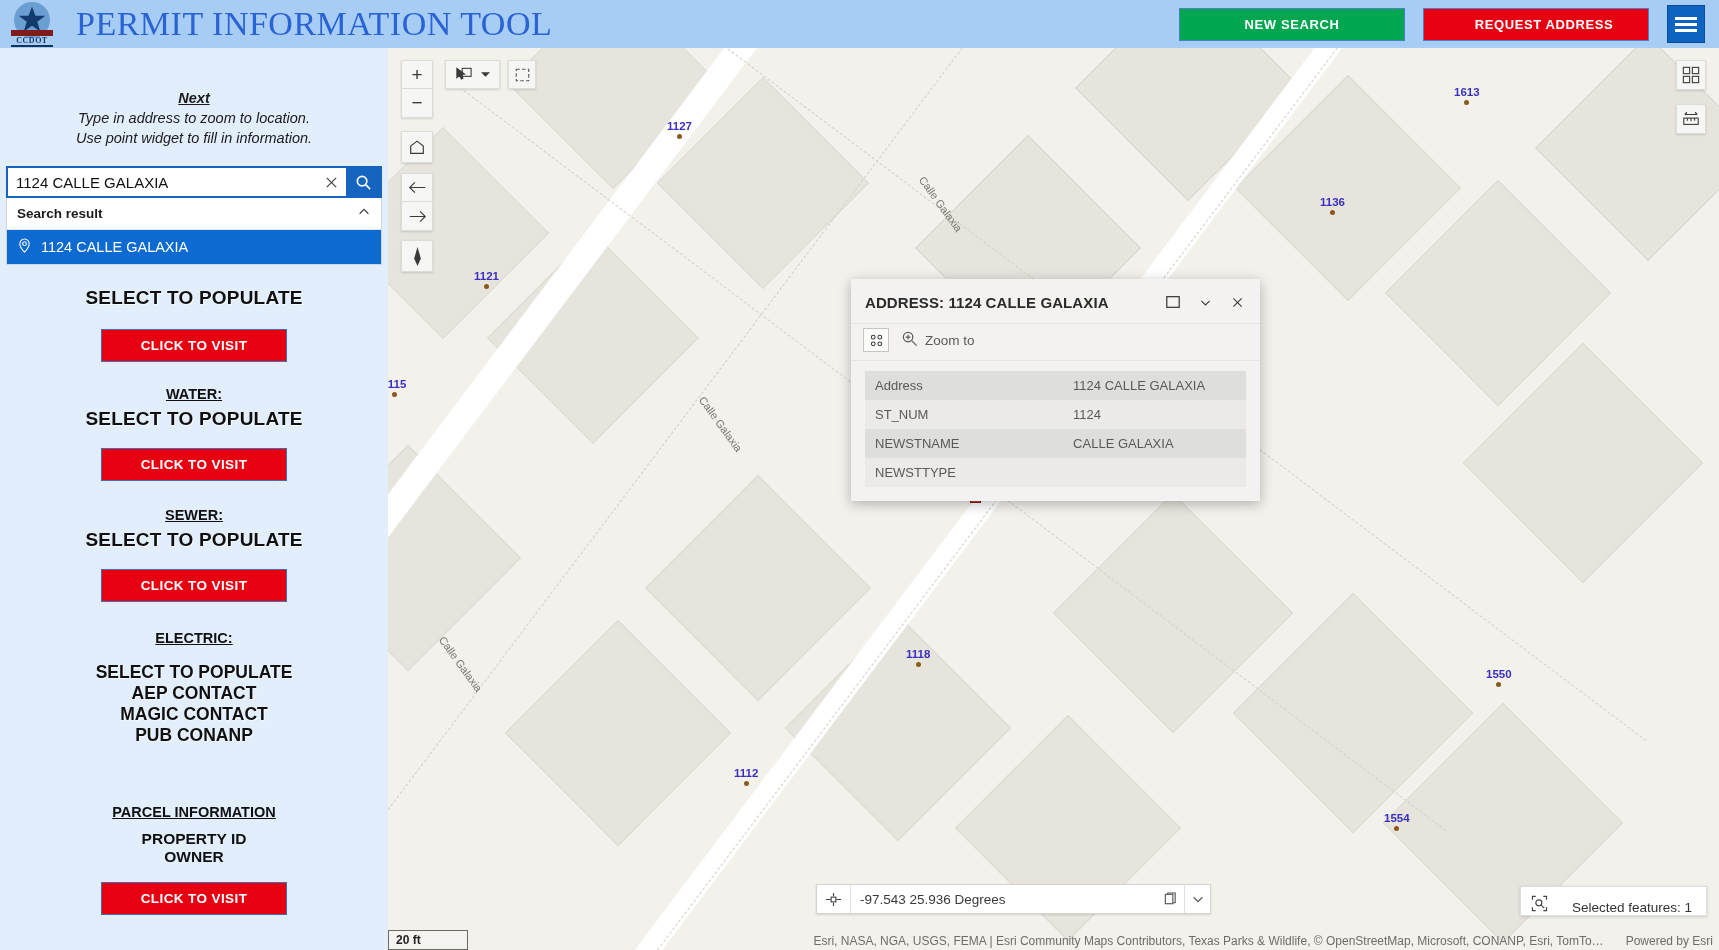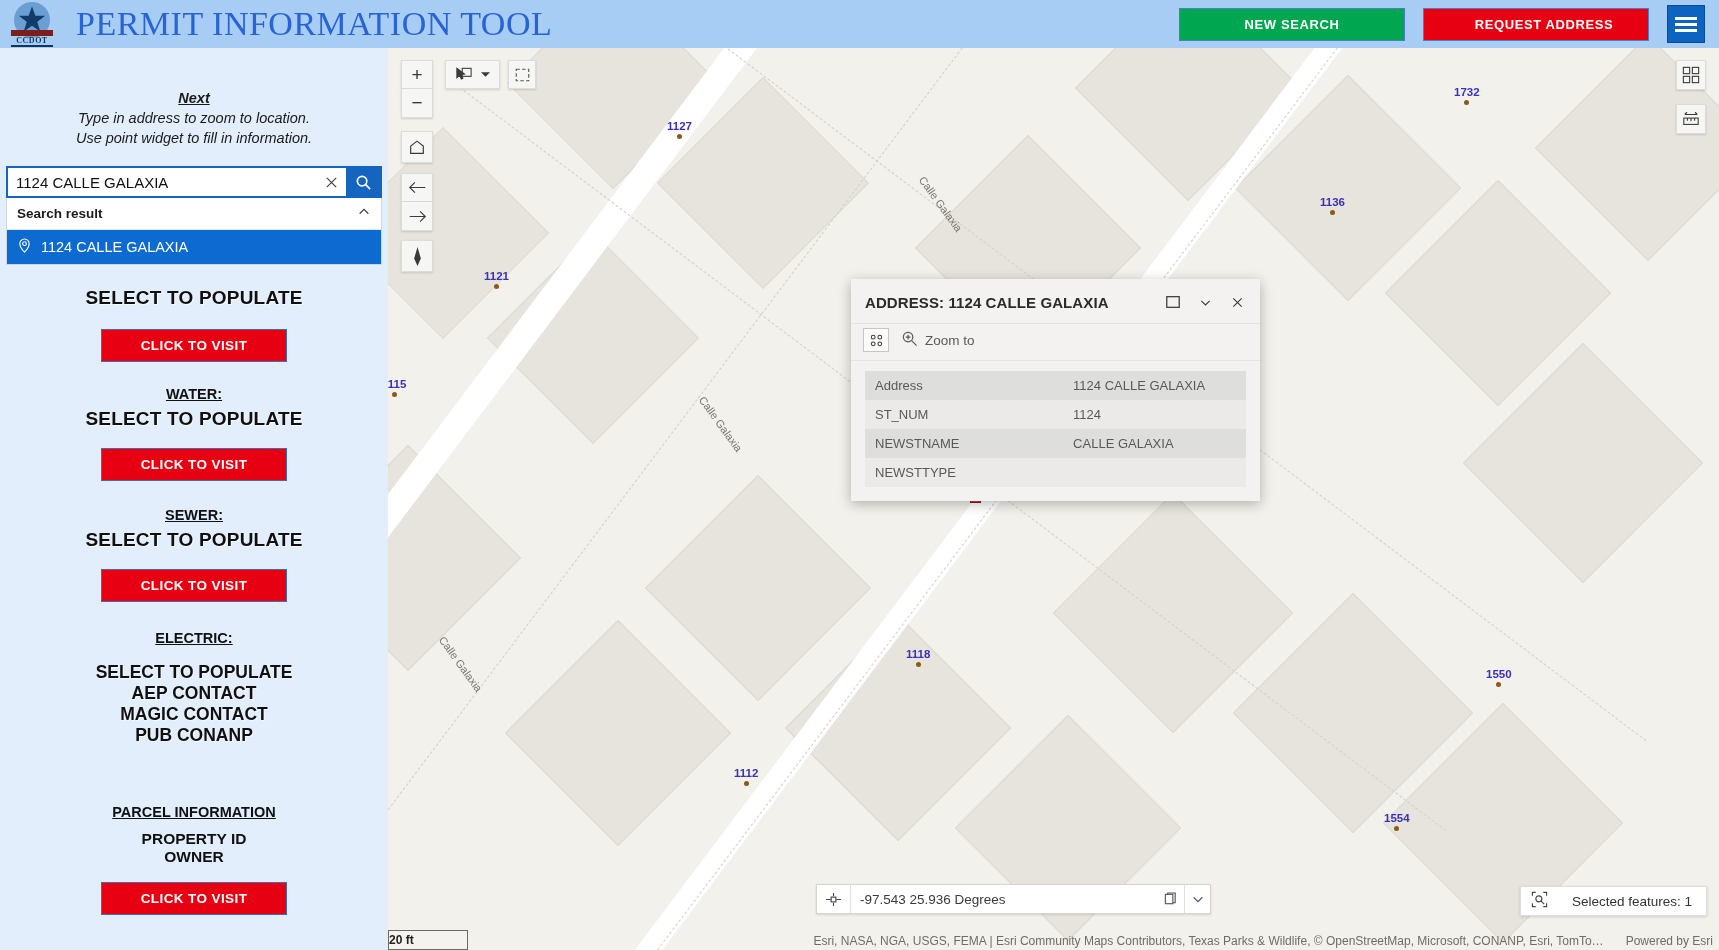--- a/index.html
+++ b/index.html
@@ -248,36 +248,37 @@
   #coord-text { flex: 1; padding-left: 9px; font-size: 13.5px; color: #3a3a3a; }
   #coord-copy { width: 28px; display:flex; align-items:center; justify-content:center; color:#555; }
   #coord-caret { width: 26px; display:flex; align-items:center; justify-content:center; color:#555; border-left: 1px solid #e2e0da; height: 28px; }
 
   #scalebar {
     position: absolute; left: 0px; bottom: 0px;
     height: 20px; min-width: 80px;
     background: #f4f3ef;
     border: 1px solid #6b6b66;
     display: flex; align-items: center;
+    padding-left: 7px;
     font-size: 12px; color: #222; font-weight: bold;
   }
   #attribution {
     position: absolute; right: 0; bottom: 0;
     font-size: 12px; color: #6e6d67;
     padding: 2px 6px;
     white-space: nowrap;
     display: flex; gap: 22px; align-items: center;
   }
   #powered { color: #6e6d67; }
 
   #selected-box {
     position: absolute; right: 12px; bottom: 34px;
     height: 30px; background: #fff;
     border: 1px solid #ddd;
-    display: flex; align-items: center; gap: 24px;
+    display: flex; align-items: flex-end; gap: 24px;
     padding: 0 14px 0 10px;
     font-size: 13.5px; color: #333;
     box-shadow: 0 1px 3px rgba(0,0,0,.15);
   }
 
   
   #popup {
     position: absolute; left: 463px; top: 231px;
     width: 409px;
     background: #f3f2f1;
@@ -463,28 +464,28 @@
 
       <div class="road-label" style="left:520px;top:150px;transform:rotate(54deg);">Calle Galaxia</div>
       <div class="road-label" style="left:300px;top:370px;transform:rotate(54deg);">Calle Galaxia</div>
       <div class="road-label" style="left:40px;top:610px;transform:rotate(54deg);">Calle Galaxia</div>
 
       <div class="addr-pt" style="left:270px;top:72px;margin-left:9px;">
         <div class="num">1127</div>
           <div class="dot"></div>
       </div>
       <div class="addr-pt" style="left:1066px;top:38px;">
-        <div class="num">1732</div>
+        <div class="num">1613</div>
           <div class="dot"></div>
       </div>
       <div class="addr-pt" style="left:932px;top:148px;">
         <div class="num">1136</div>
           <div class="dot"></div>
       </div>
-      <div class="addr-pt" style="left:96px;top:222px;">
+      <div class="addr-pt" style="left:86px;top:222px;">
         <div class="num">1121</div>
           <div class="dot"></div>
       </div>
       <div class="addr-pt" style="left:-6px;top:330px;">
         <div class="num">1115</div>
           <div class="dot"></div>
       </div>
       <div class="addr-pt" style="left:518px;top:600px;">
         <div class="num">1118</div>
           <div class="dot"></div>

